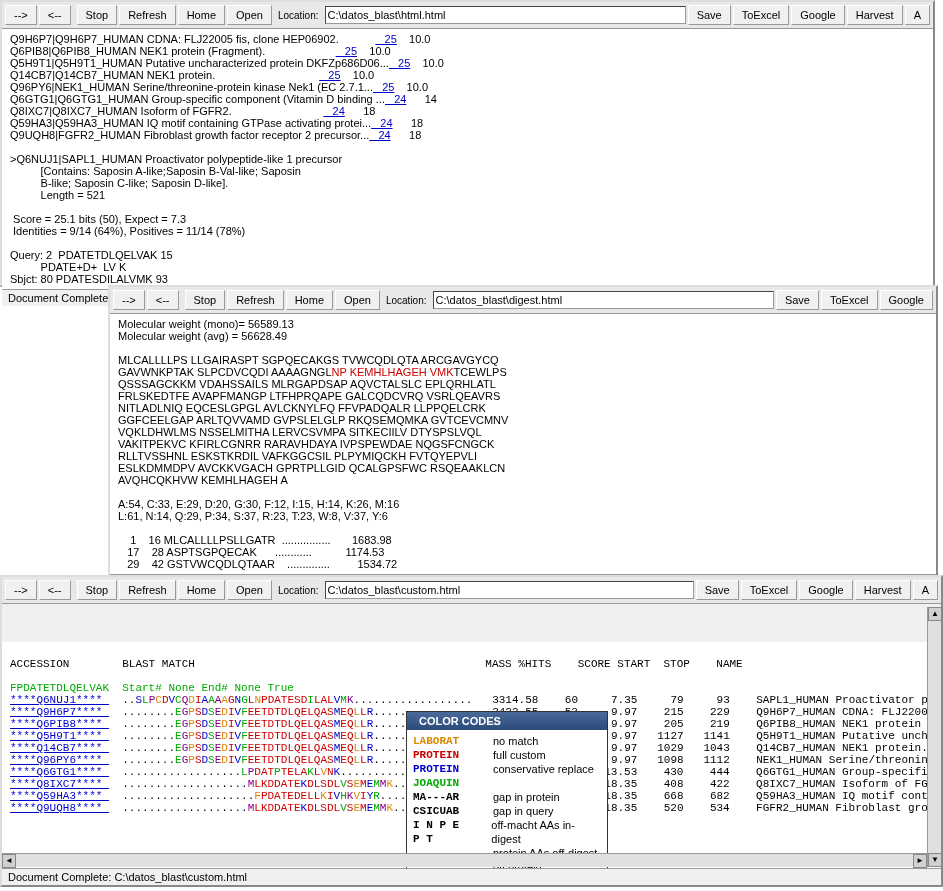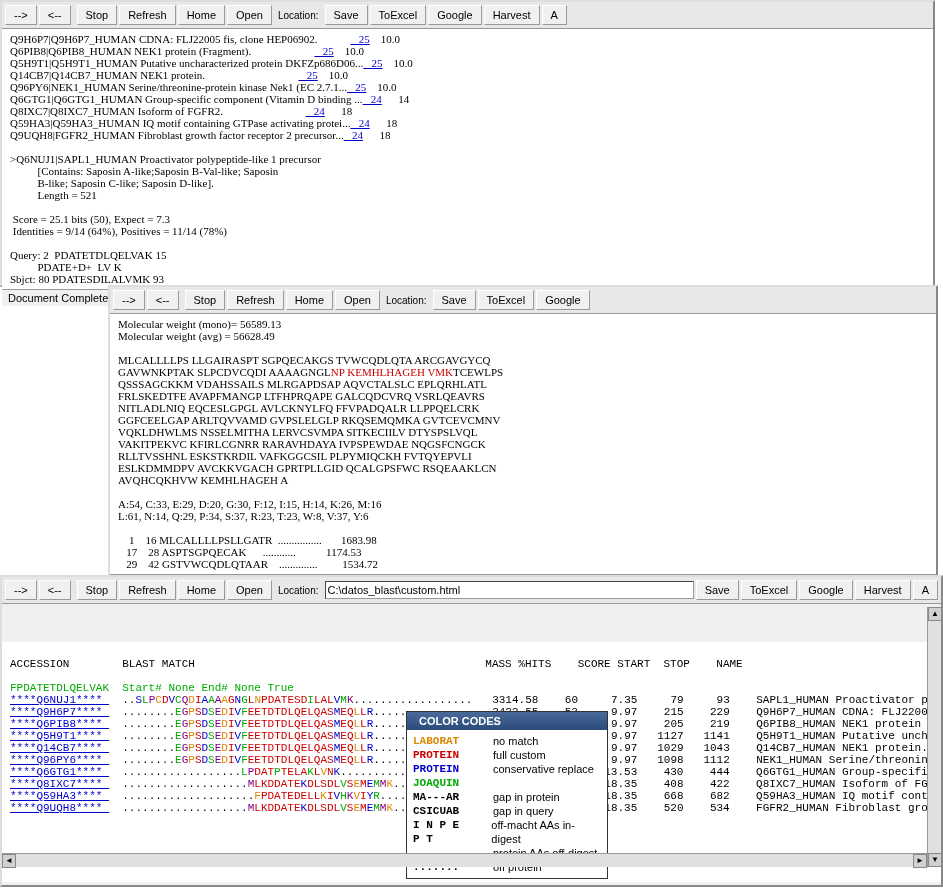--- a/index.html
+++ b/index.html
@@ -5,21 +5,21 @@
 * { box-sizing: border-box; margin: 0; padding: 0; }
 body { font-family: Arial, sans-serif; font-size: 11px; background: #fff; width: 943px; }
 
 .window { border: 2px solid #888; border-top-color: #ddd; border-left-color: #ddd; background: #f0f0f0; position: relative; }
 .toolbar { display: flex; align-items: center; padding: 3px; background: #e8e8e8; border-bottom: 1px solid #999; gap: 2px; }
 .toolbar button { padding: 3px 8px; font-size: 11px; background: #f0f0f0; border: 1px solid #999; border-top-color: #fff; border-left-color: #fff; cursor: pointer; }
 .toolbar .spacer { width: 2px; }
 .location-label { padding: 0 4px; font-size: 10px; }
 .location-input { flex: 1; min-width: 180px; }
 .location-input select, .location-input input { width: 100%; font-size: 11px; padding: 2px; border: 1px inset #999; }
-.content { background: #fff; padding: 4px 8px; font-family: Liberation Serif, serif; font-size: 11px; white-space: pre; overflow: hidden; }
+.content { background: #fff; padding: 4px 8px; font-family: Liberation Sans, sans-serif; font-size: 11px; white-space: pre; overflow: hidden; }
 .statusbar { border-top: 1px solid #999; padding: 2px 6px; font-size: 11px; background: #f0f0f0; }
 a { color: #0000cc; text-decoration: underline; }
 
 .win1 { width: 935px; height: 287px; }
 .win2 { width: 830px; margin-left: 108px; margin-top: -2px; height: 292px; }
 .win3 { width: 943px; margin-top: -2px; height: 312px; position: relative; }
 .seq-hl { color: #cc0000; }
 
 .colorbox { position: absolute; left: 404px; top: 134px; width: 202px; background: #fff; border: 1px solid #333; font-family: Arial, sans-serif; font-size: 11px; }
 .colorbox .hdr { background: linear-gradient(#4a6a9a, #2a4a7a); color: #fff; font-weight: bold; padding: 3px 12px; }
@@ -48,20 +48,21 @@
 <div class="window win1">
   <div class="toolbar">
     <button>--&gt;</button>
     <button>&lt;--</button>
     <span class="spacer"></span>
     <button>Stop</button>
     <button>Refresh</button>
     <button>Home</button>
     <button>Open</button>
     <span class="location-label">Location:</span>
+    <span class="location-input"><input value="C:\datos_blast\html.html" style=""></span>
     <button>Save</button>
     <button>ToExcel</button>
     <button>Google</button>
     <button>Harvest</button>
     <button>A</button>
   </div>
   <div class="content" id="w1content">Q9H6P7|Q9H6P7_HUMAN CDNA: FLJ22005 fis, clone HEP06902.            <a>   25</a>    10.0
 Q6PIB8|Q6PIB8_HUMAN NEK1 protein (Fragment).                       <a>   25</a>    10.0
 Q5H9T1|Q5H9T1_HUMAN Putative uncharacterized protein DKFZp686D06...<a>   25</a>    10.0
 Q14CB7|Q14CB7_HUMAN NEK1 protein.                                  <a>   25</a>    10.0
@@ -89,20 +90,21 @@
 <div class="window win2">
   <div class="toolbar">
     <button>--&gt;</button>
     <button>&lt;--</button>
     <span class="spacer"></span>
     <button>Stop</button>
     <button>Refresh</button>
     <button>Home</button>
     <button>Open</button>
     <span class="location-label">Location:</span>
+    <span class="location-input"><input value="C:\datos_blast\digest.html" style=""></span>
     <button>Save</button>
     <button>ToExcel</button>
     <button>Google</button>
   </div>
   <div class="content" id="w2content">Molecular weight (mono)= 56589.13
 Molecular weight (avg) = 56628.49
 
 MLCALLLLPS LLGAIRASPT SGPQECAKGS TVWCQDLQTA ARCGAVGYCQ
 GAVWNKPTAK SLPCDVCQDI AAAAGNGL<span class="seq-hl">NP KEMHLHAGEH VMK</span>TCEWLPS
 QSSSAGCKKM VDAHSSAILS MLRGAPDSAP AQVCTALSLC EPLQRHLATL
@@ -201,13 +203,14 @@
   </div>
 
   <div class="scrollbar-v">
     <div class="scroll-btn">▲</div>
     <div class="scroll-btn">▼</div>
   </div>
   <div class="scrollbar-h">
     <div class="scroll-btn">◄</div>
     <div class="scroll-btn">►</div>
   </div>
+  <div class="statusbar">Document Complete: C:\datos_blast\custom.html</div>
 </div>
 
 </body></html>

